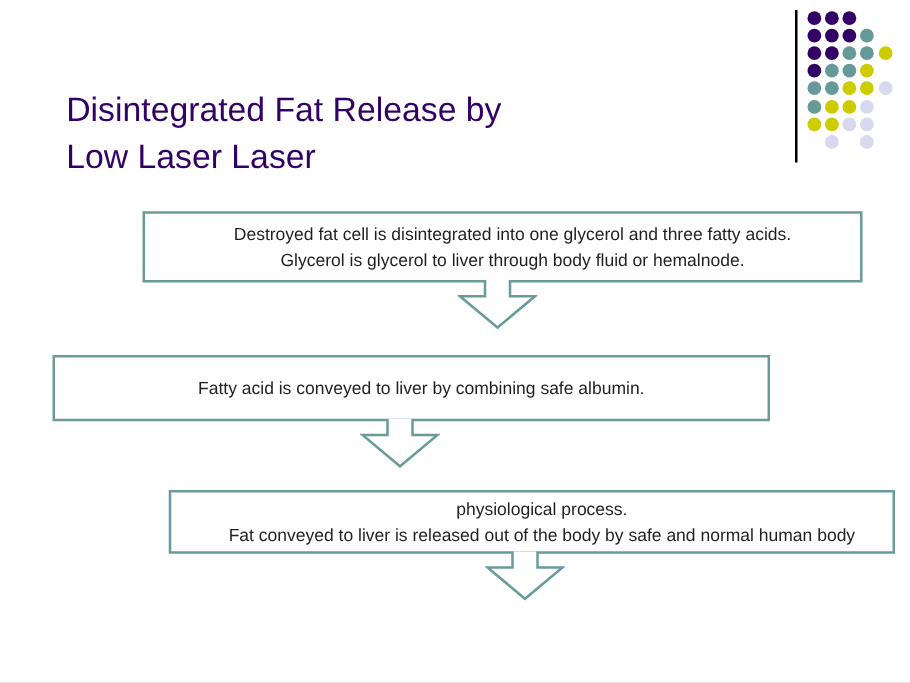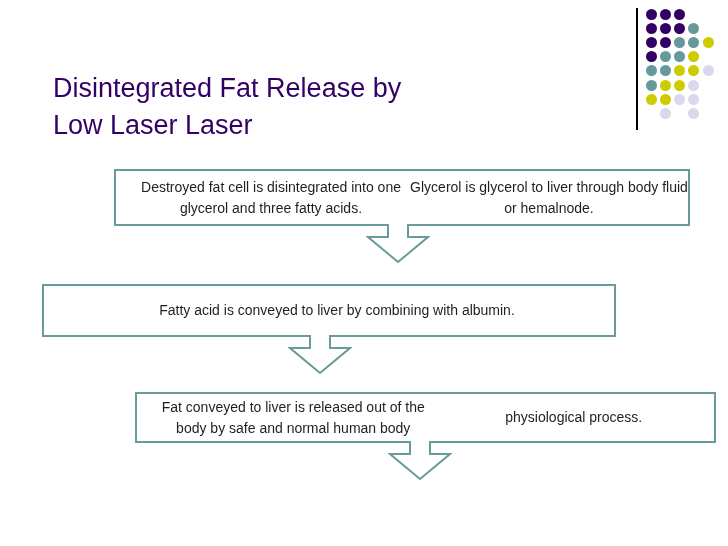--- a/index.html
+++ b/index.html
@@ -53,21 +53,21 @@
     border-radius: 50%;
   }
 
   
   .flow-box {
     position: absolute;
     box-sizing: border-box;
     border: 2px solid var(--c-teal, #699B9B);
     background: #ffffff;
     display: flex;
-    flex-direction: row;
+    flex-direction: column;
     justify-content: center;
     align-items: center;
     text-align: center;
     font-size: 14px;
     line-height: 21px;
     color: var(--c-text, #1F1F1F);
     padding-left: 16px;
   }
   .flow-box span { display: block; width: 100%; }
   #box1 { left: 114px; top: 169px; width: 576px; height: 57px; }
@@ -133,29 +133,29 @@
   <div class="flow-box" id="box1">
     <span>Destroyed fat cell is disintegrated into one glycerol and three fatty acids.</span>
     <span>Glycerol is glycerol to liver through body fluid or hemalnode.</span>
   </div>
 
   <svg class="flow-arrow" id="arrow1" viewBox="0 0 64 40">
     <path d="M22 0 L22 13 L2 13 L32 38 L62 13 L42 13 L42 0"></path>
   </svg>
 
   <div class="flow-box" id="box2">
-    <span>Fatty acid is conveyed to liver by combining with albumin.</span>
+    <span>Fatty acid is conveyed to liver by combining safe albumin.</span>
   </div>
 
   <svg class="flow-arrow" id="arrow2" viewBox="0 0 64 40">
     <path d="M22 0 L22 13 L2 13 L32 38 L62 13 L42 13 L42 0"></path>
   </svg>
 
   <div class="flow-box" id="box3">
+    <span>physiological process.</span>
     <span>Fat conveyed to liver is released out of the body by safe and normal human body</span>
-    <span>physiological process.</span>
   </div>
 
   <svg class="flow-arrow" id="arrow3" viewBox="0 0 64 40">
     <path d="M22 0 L22 13 L2 13 L32 38 L62 13 L42 13 L42 0"></path>
   </svg>
 
 </div>
 
 </body></html>

